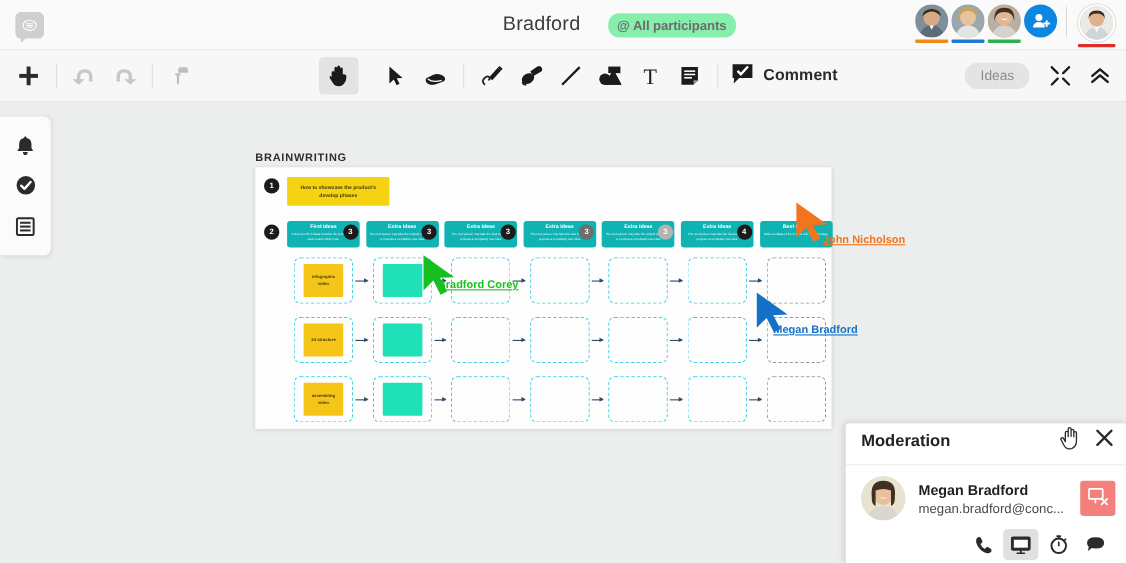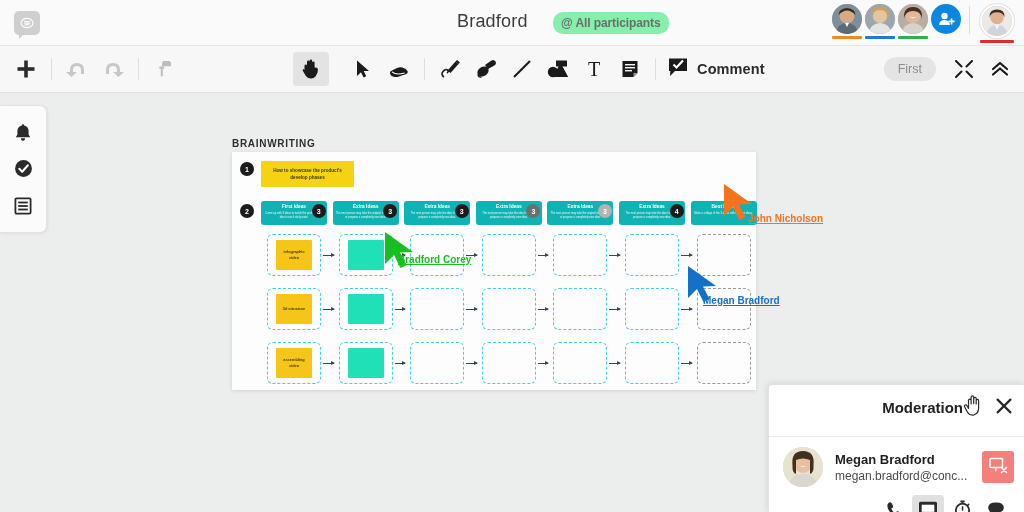--- a/index.html
+++ b/index.html
@@ -144,23 +144,22 @@
   .rcursor { position: absolute; }
   .rcursor .nm { position: absolute; font-size: 10px; font-weight: bold; white-space: nowrap; text-decoration: underline; }
 
   
   .mod-panel {
     position: absolute; left: 768px; top: 384px; width: 256px; height: 128px;
     background: #fff; border: 1px solid #e2e2e2; border-right: none; border-bottom: none;
     border-radius: 4px 0 0 0; box-shadow: -1px -1px 6px rgba(0,0,0,.10);
   }
   .mod-head {
-    height: 52px; display: flex; align-items: center; padding: 0 12px 6px 14px;
+    height: 38px; display: flex; align-items: center; padding: 0 12px 6px 14px;
     border-bottom: 1px solid #ededed;
-    text-align: right;
   }
   .mod-head .ttl { font-size: 15px; font-weight: bold; color: #222; flex: 1; }
   .mod-body { display: flex; align-items: center; padding: 10px 10px 6px 14px; }
   .mod-av {
     width: 40px; height: 40px; border-radius: 50%; overflow: hidden;
     position: relative; flex: none; background: #dcd1c2;
   }
   .mod-info { margin-left: 12px; flex: 1; min-width: 0; }
   .mod-name { font-size: 13px; font-weight: bold; color: #1f1f1f; }
   .mod-mail { font-size: 12px; color: #4b4b4b; margin-top: 2px; white-space: nowrap; overflow: hidden; }
@@ -355,21 +354,21 @@
     <div class="tb-comment">
       <span>
         <svg width="22" height="20" viewBox="0 0 22 20">
             <path d="M2 1.5 L20 1.5 L20 14 L8 14 L3 19 L3.4 14 L2 14Z" fill="#1b1b1b"></path>
             <path d="M6.5 7.5 L9.5 10.5 L16 3.5" fill="none" stroke="#fff" stroke-width="2.2"></path>
           </svg>
       </span>
       <span class="lbl">Comment</span>
     </div>
     <div style="flex:1"></div>
-    <div class="editor-chip">First</div>
+    <div class="editor-chip">Ideas</div>
     <div class="tb-btn">
       <svg width="18" height="18" viewBox="0 0 18 18">
           <path d="M1 1 L6.5 6.5 M1 17 L6.5 11.5 M17 1 L11.5 6.5 M17 17 L11.5 11.5" stroke="#1b1b1b" stroke-width="2" fill="none" stroke-linecap="round"></path>
         </svg>
     </div>
     <div class="tb-btn">
       <svg width="20" height="18" viewBox="0 0 20 18">
           <path d="M3 9 L10 3 L17 9" fill="none" stroke="#1b1b1b" stroke-width="2.2" stroke-linecap="round" stroke-linejoin="round"></path>
           <path d="M3 14.5 L10 8.5 L17 14.5" fill="none" stroke="#1b1b1b" stroke-width="2.2" stroke-linecap="round" stroke-linejoin="round"></path>
         </svg>

